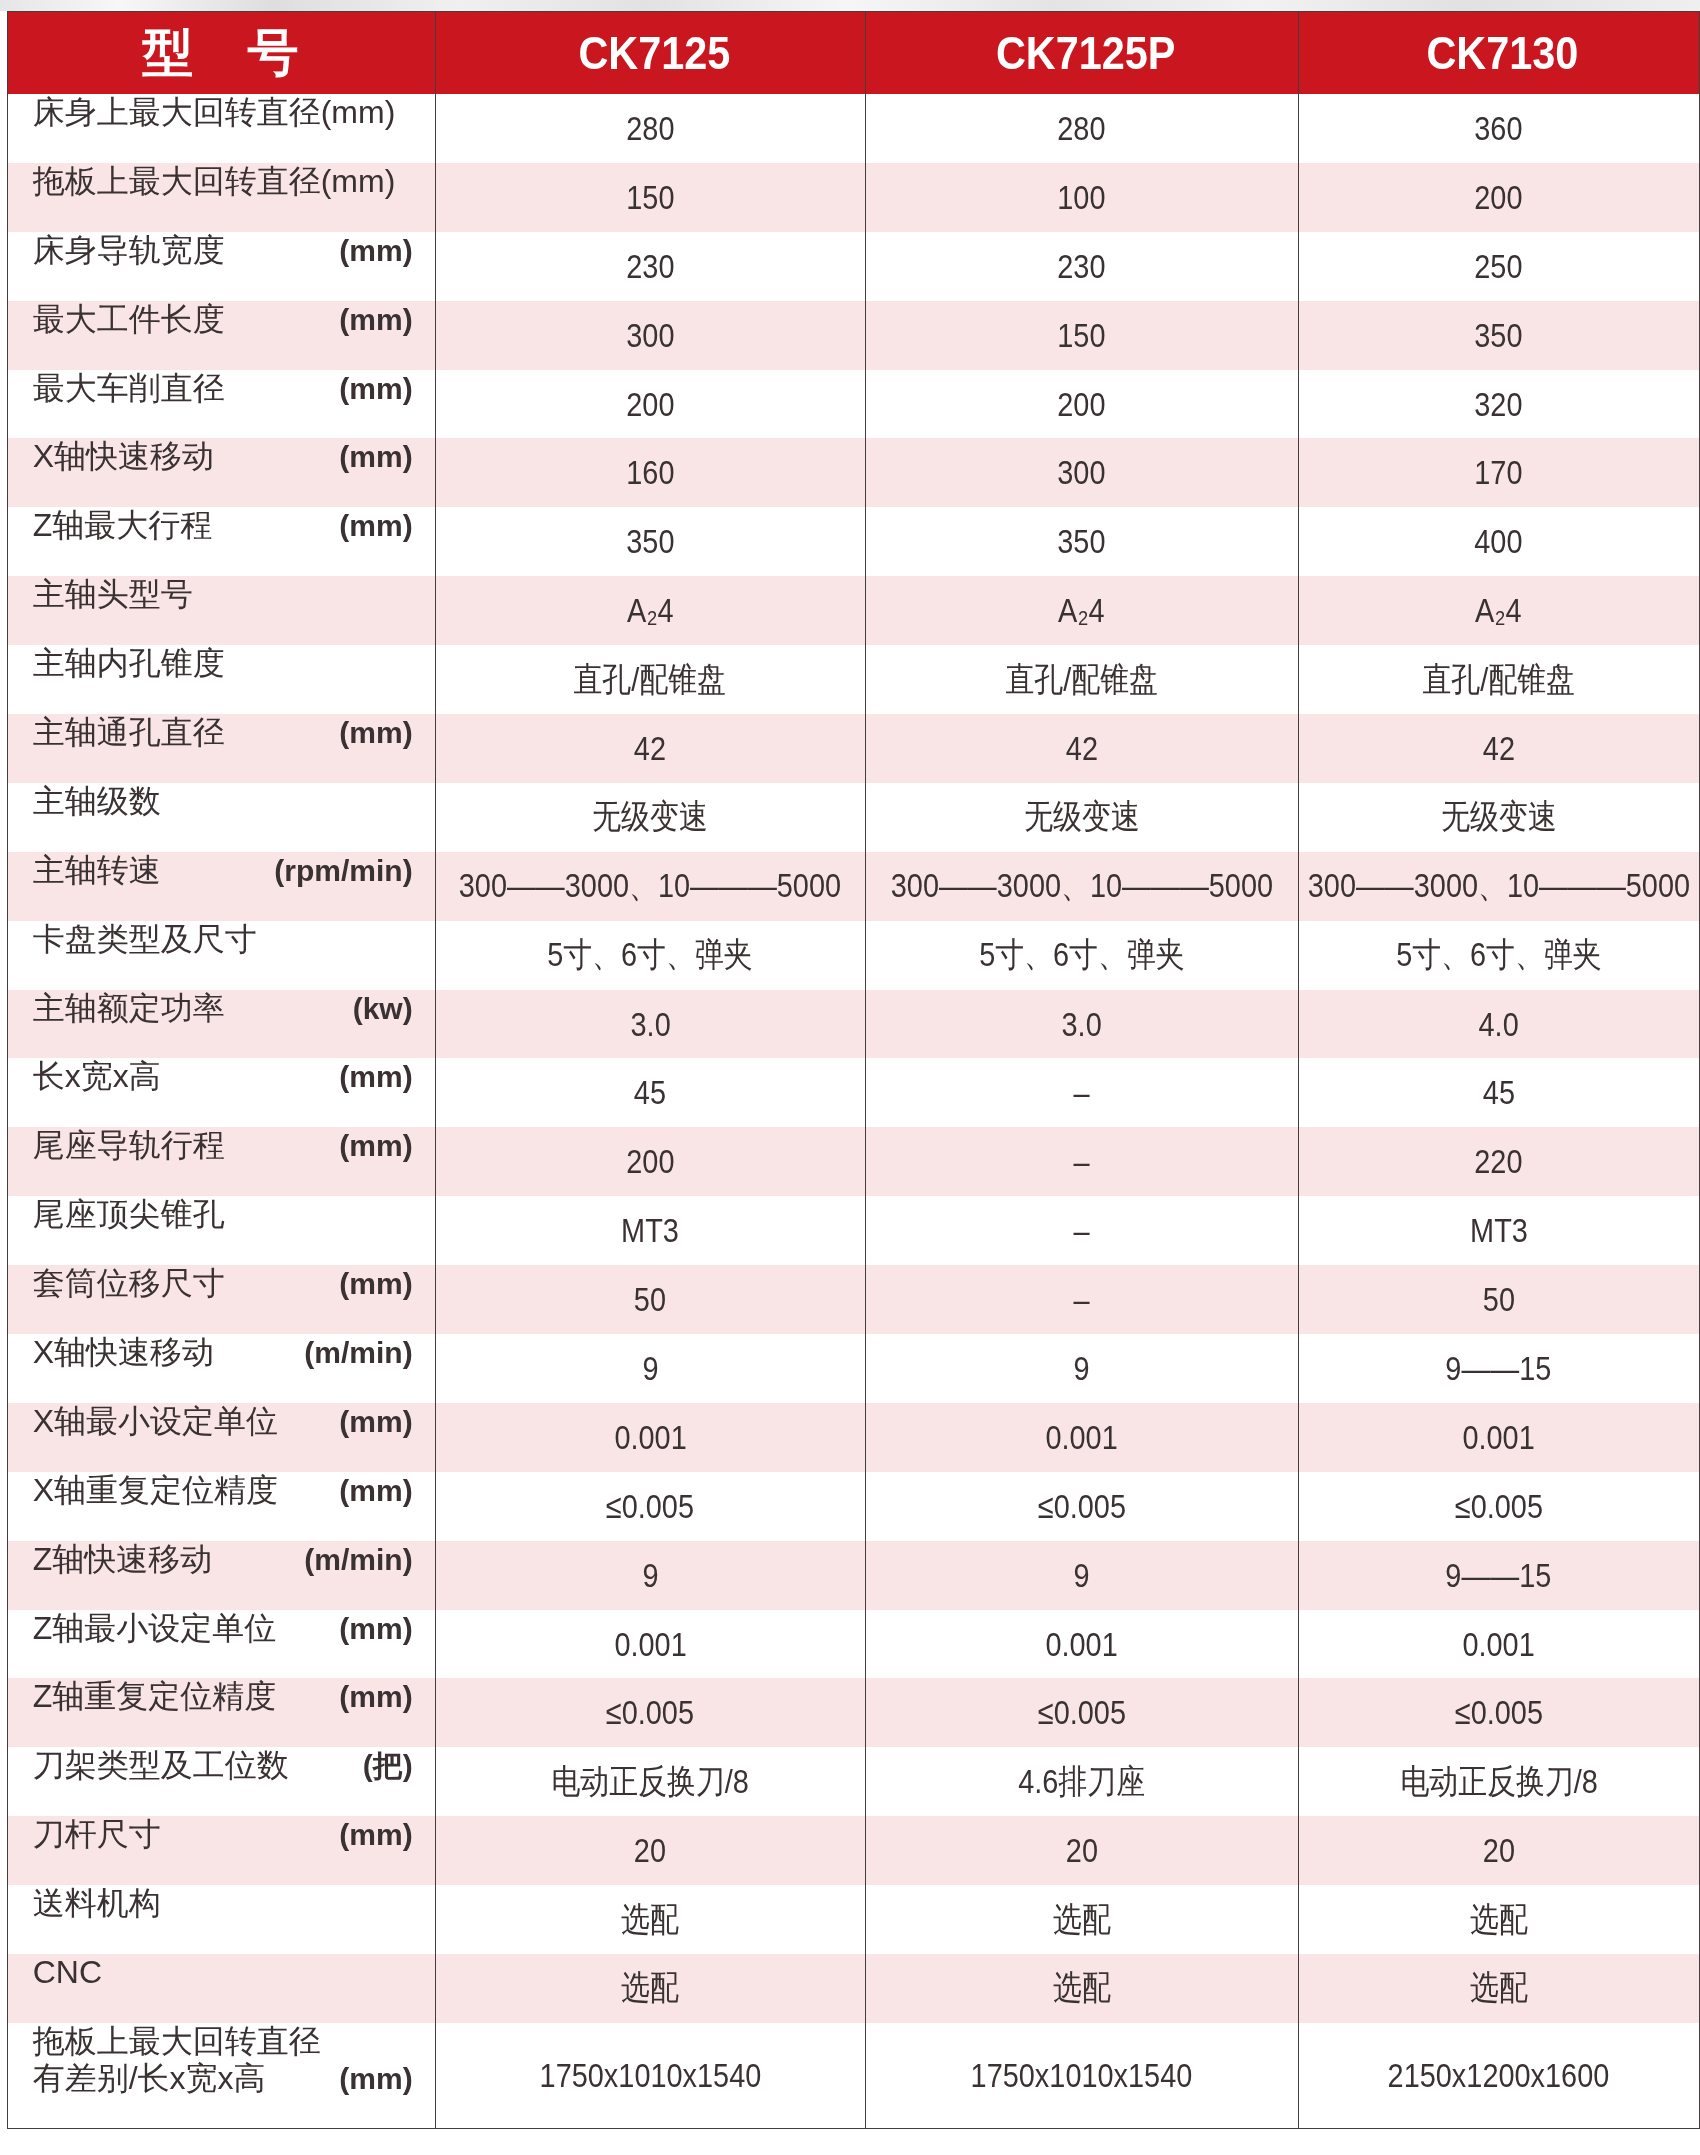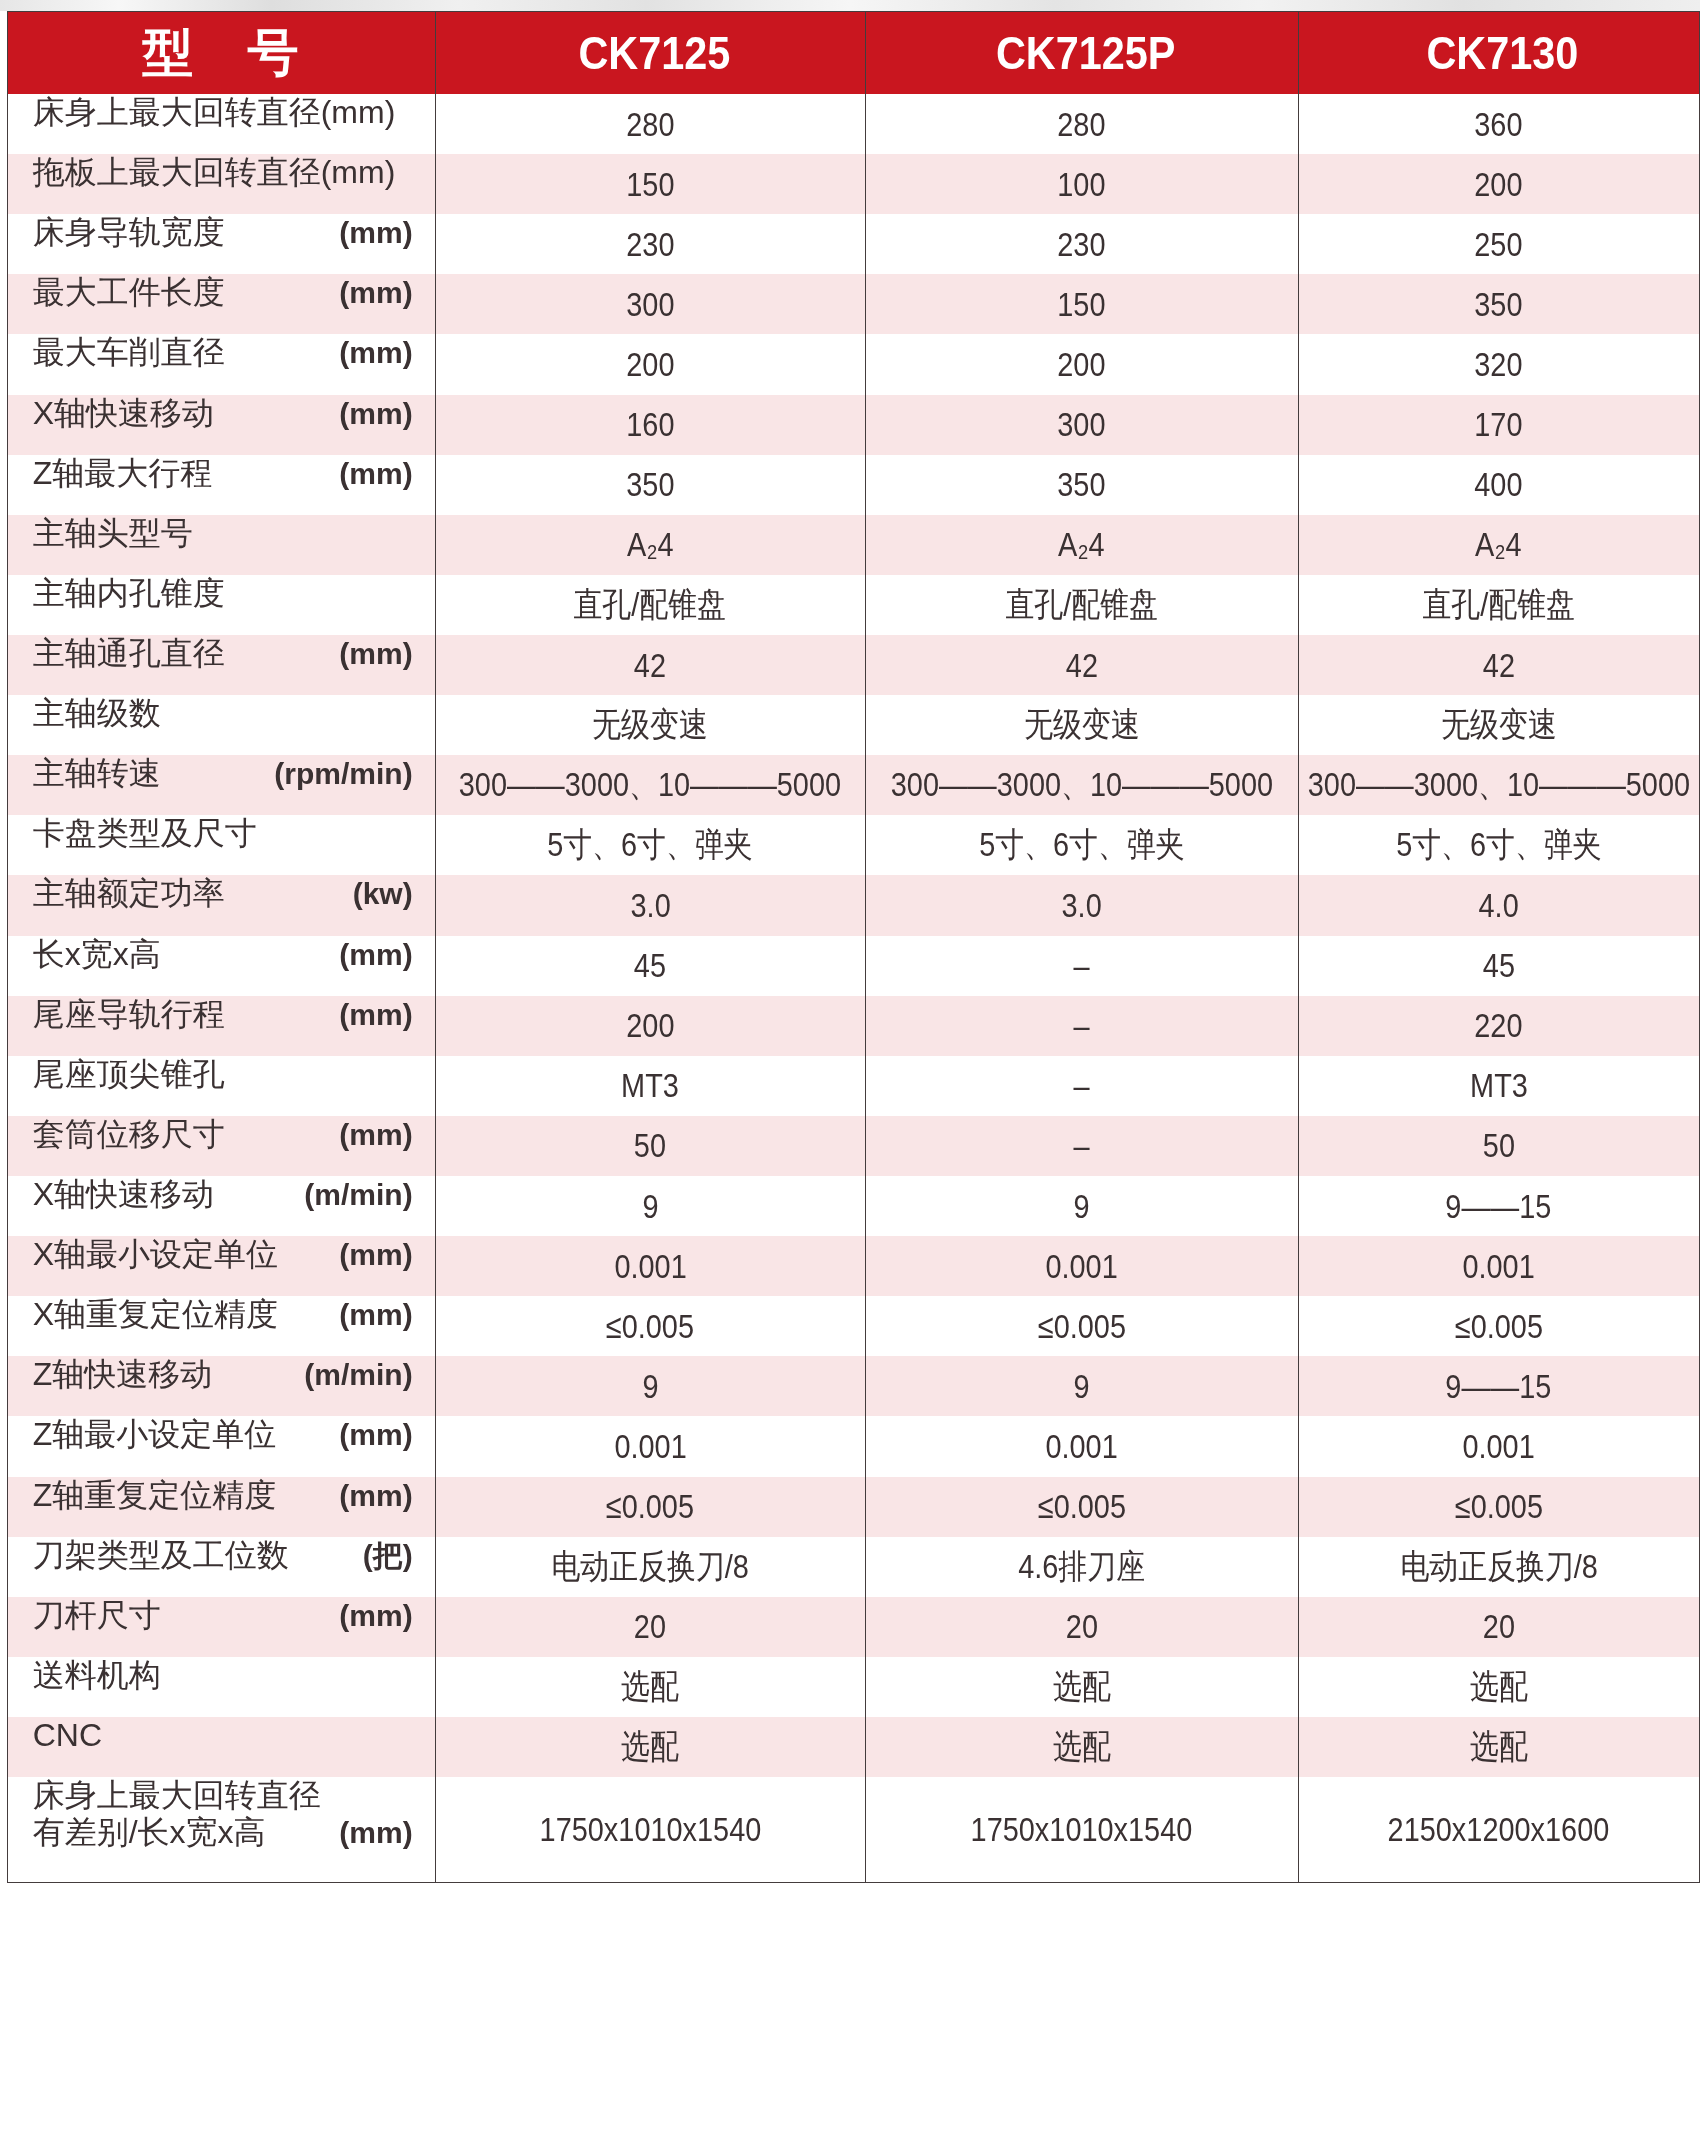--- a/index.html
+++ b/index.html
@@ -12,21 +12,21 @@
     overflow:hidden;
   }
   .top-band{
     position:absolute;left:0;top:0;width:1701px;height:11px;
     background:linear-gradient(90deg,
       #e6e6e6 0%,#f7f7f7 7%,#dedede 16%,#f0f0f0 27%,#e2e2e2 38%,
       #f6f6f6 50%,#e4e4e4 62%,#f2f2f2 74%,#e1e1e1 86%,#efefef 100%);
   }
   .spec-table{
     position:absolute;left:6.7px;top:11px;
-    width:1693px;height:1872px;
+    width:1693px;height:2118px;
     box-sizing:border-box;
     border:1.7px solid var(--line,#443c3d);
     border-right-width:0.8px;
     display:flex;flex-direction:column;
     background:#ffffff;
   }
   .grid-row{
     display:grid;
     grid-template-columns:427px 430px 433px 1fr;
     width:100%;
@@ -566,21 +566,21 @@
         <div class="cell value-cell">
           <span class="value-text">选配</span>
         </div>
         <div class="cell value-cell">
           <span class="value-text">选配</span>
         </div>
       </div>
       <div class="grid-row data-row tall">
         <div class="cell label-cell">
           <div class="label-line">
-            <span class="label-text">床身上最大回转直径</span>
+            <span class="label-text">拖板上最大回转直径</span>
           </div>
           <div class="label-line">
             <span class="label-text">有差别/长x宽x高</span>
             <span class="unit-text">(mm)</span>
           </div>
         </div>
         <div class="cell value-cell">
           <span class="value-text">1750x1010x1540</span>
         </div>
         <div class="cell value-cell">

